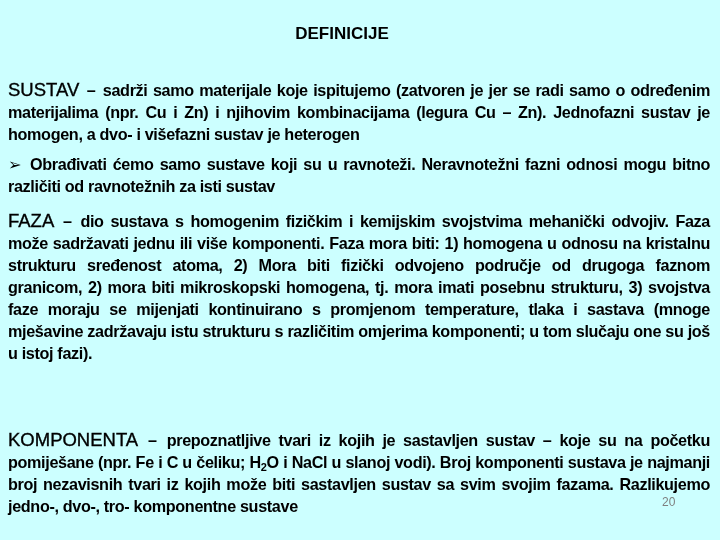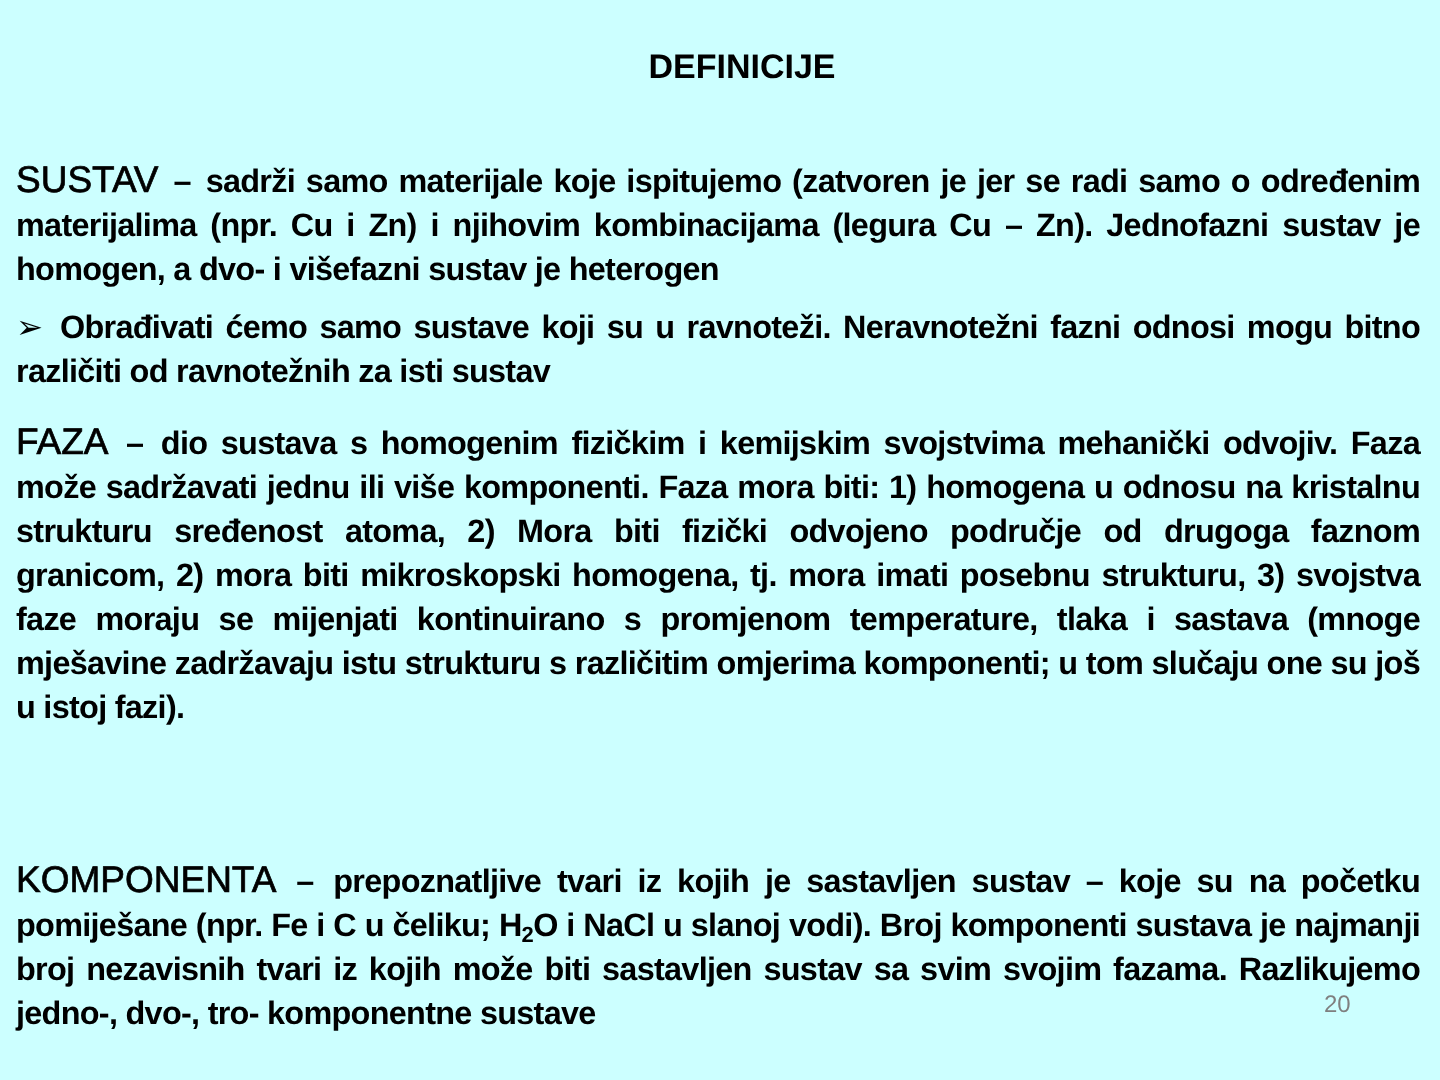--- a/index.html
+++ b/index.html
@@ -22,21 +22,20 @@
     }
     .title {
       position: absolute;
       left: 0;
       width: 684px;
       top: 24px;
       text-align: center;
       font-size: 17px;
       font-weight: bold;
       letter-spacing: 0px;
-      padding-left: 29px;
     }
     .block {
       position: absolute;
       left: 8px;
       width: 702px;
       font-weight: bold;
       font-size: 16.2px;
       line-height: 22px;
       text-align: justify;
       text-align-last: left;

